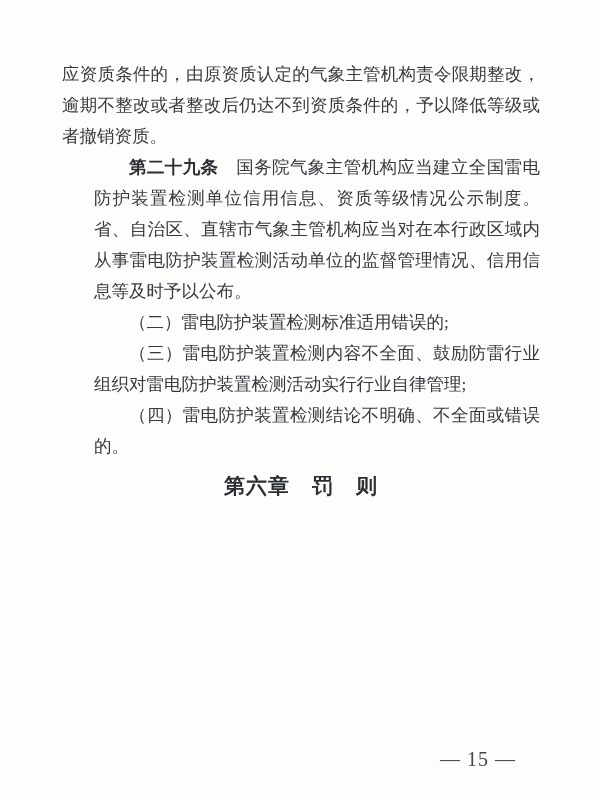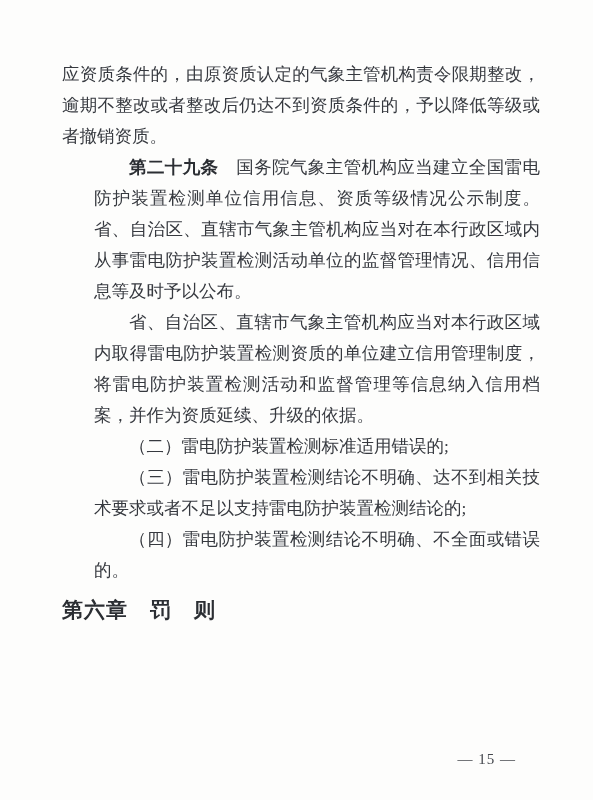--- a/index.html
+++ b/index.html
@@ -32,54 +32,54 @@
   p.indent {
     text-indent: 2em;
     margin-left: 32px;
   }
   .article {
     font-weight: bold;
     color: #2b2e33;
   }
   .chapter {
     margin: 9px 0 0 0;
+    text-align: center;
     font-size: 21px;
     font-weight: bold;
     color: #2b2e33;
     letter-spacing: 1px;
   }
   .page-num {
     position: absolute;
     top: 749px;
     right: 77px;
-    font-size: 15px;
+    font-size: 20px;
     line-height: 20px;
     color: #43464c;
     letter-spacing: 1px;
     font-family: "Liberation Serif", "DejaVu Serif", serif;
   }
 </style>
 </head>
 <body>
 
 <div class="page">
 
   <div class="content">
 
     <p><span>应资质条件的，由原资质认定的气象主管机构责令限期整改，逾期不整改或者整改后仍达不到资质条件的，予以降低等级或者撤销资质。</span></p>
 
     <p class="indent"><span class="article">第二十九条</span><span>　国务院气象主管机构应当建立全国雷电防护装置检测单位信用信息、资质等级情况公示制度。省、自治区、直辖市气象主管机构应当对在本行政区域内从事雷电防护装置检测活动单位的监督管理情况、信用信息等及时予以公布。</span></p>
 
-    <p class="indent"><span>省、自治区、直辖市气象主管机构应当对本行政区域内取得雷电防护装置检测资质的单位建立信用管理制度，将雷电防护装置检测活动和监督管理等信息纳入信用档案，并作为资质延续、升级的依据。</span></p>
 
 
 
     <p class="indent"><span>（二）雷电防护装置检测标准适用错误的;</span></p>
 
-    <p class="indent"><span>（三）雷电防护装置检测结论不明确、达不到相关技术要求或者不足以支持雷电防护装置检测结论的;</span></p>
+    <p class="indent"><span>（三）雷电防护装置检测内容不全面、鼓励防雷行业组织对雷电防护装置检测活动实行行业自律管理;</span></p>
 
     <p class="indent"><span>（四）雷电防护装置检测结论不明确、不全面或错误的。</span></p>
 
 
     <h2 class="chapter">第六章　罚　则</h2>
 
   </div>
 
   <div class="page-num">— 15 —</div>
 

